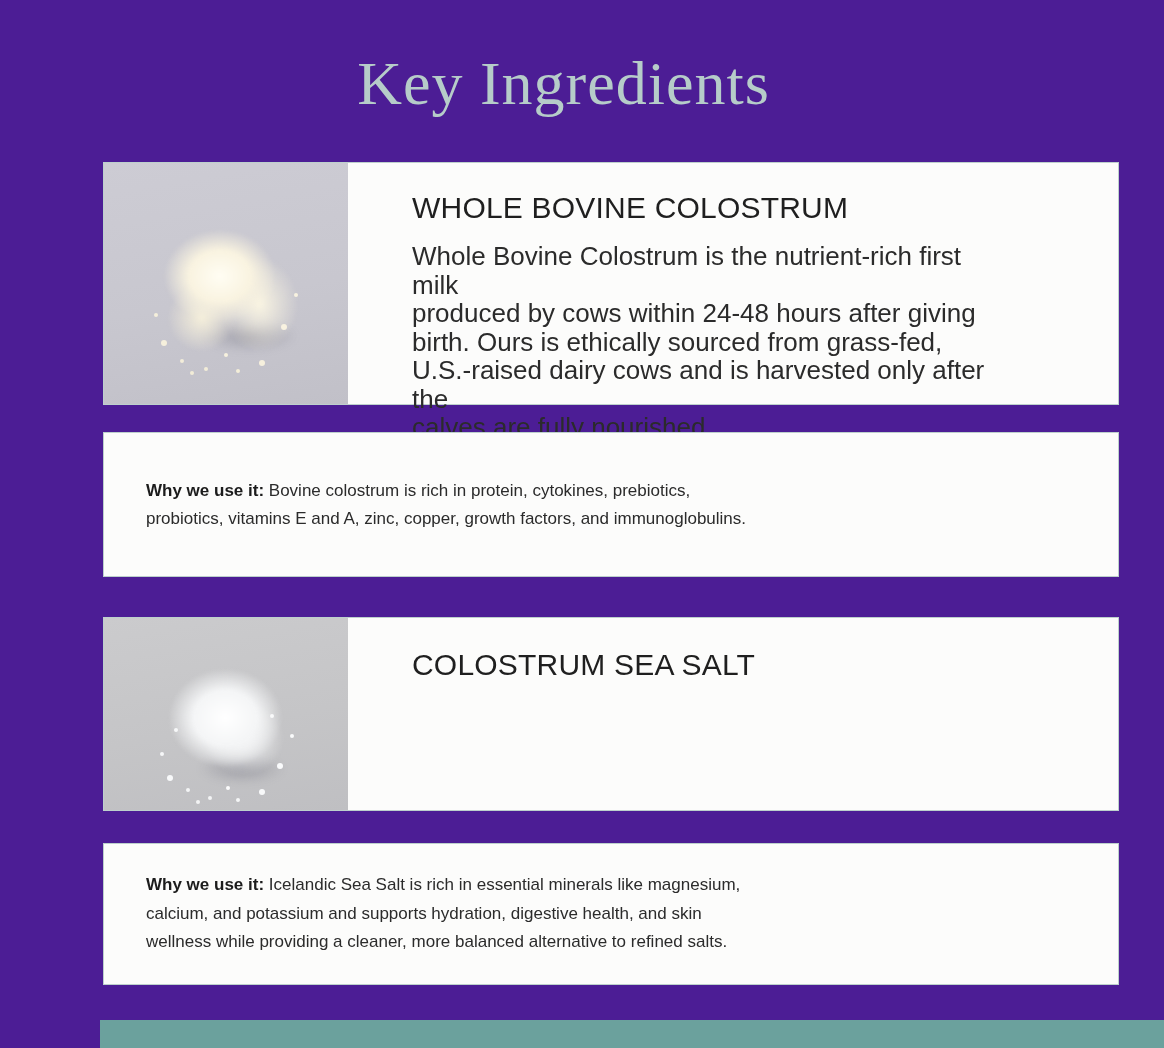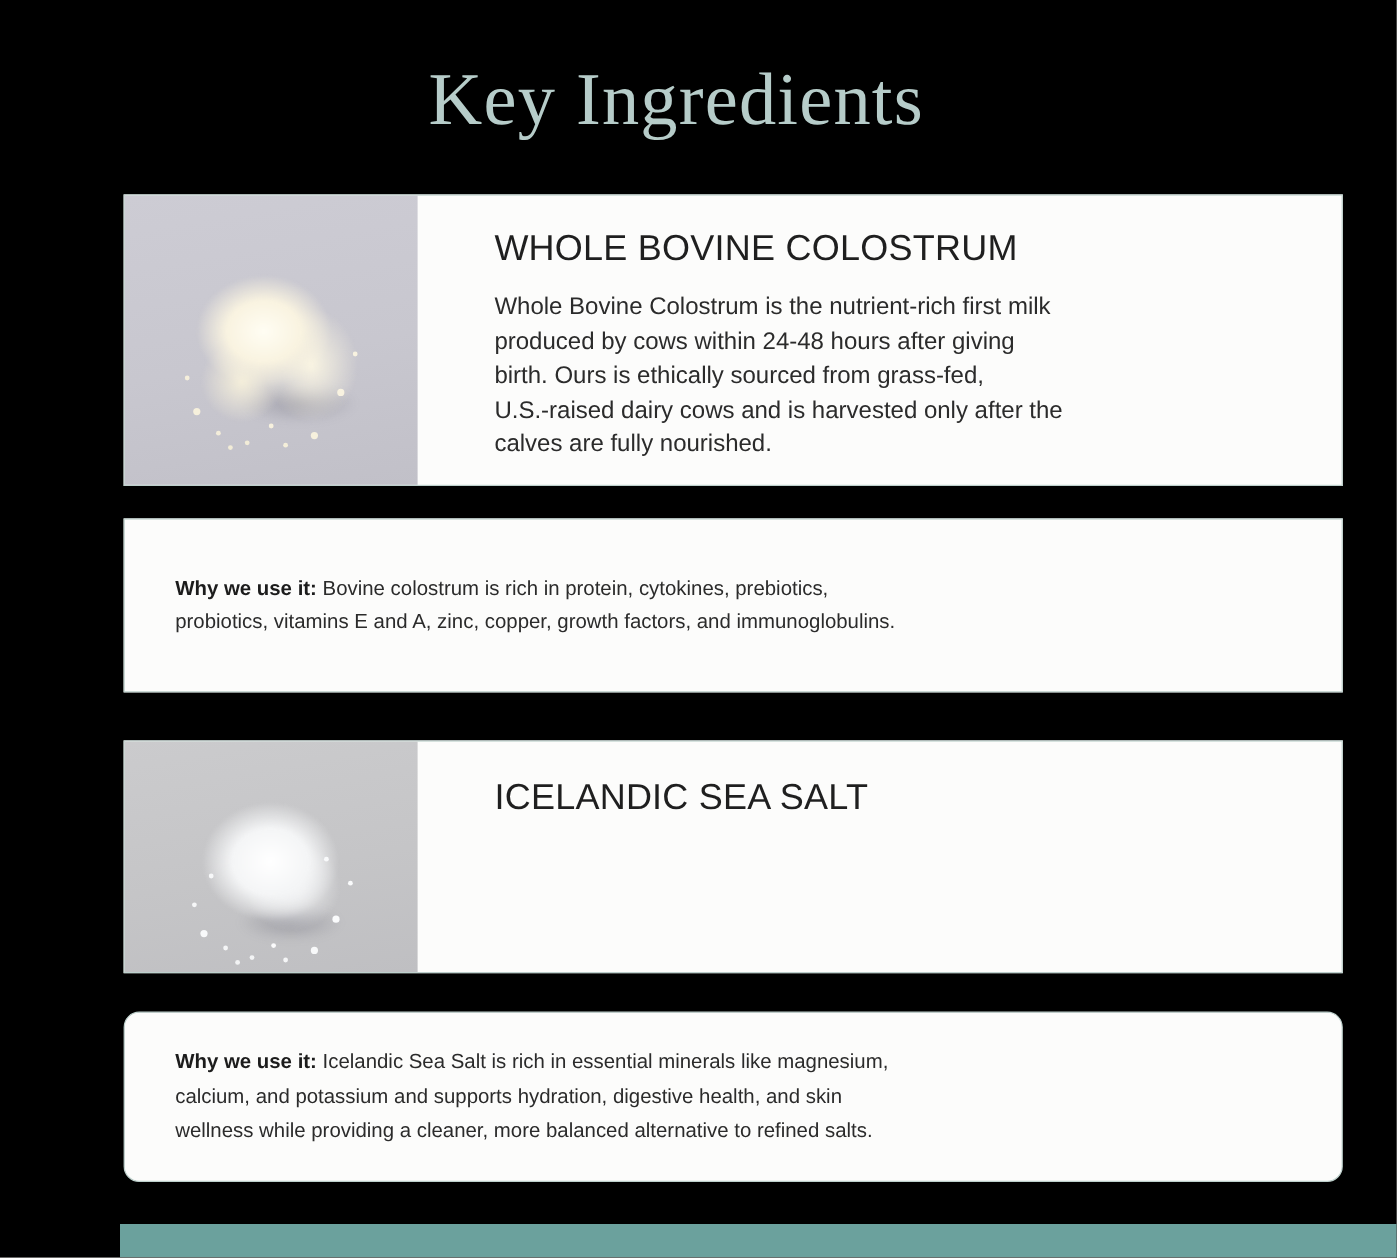--- a/index.html
+++ b/index.html
@@ -91,21 +91,21 @@
   .ingredient-name {
     font-size: 30px;
     font-weight: 400;
     letter-spacing: 0.2px;
     color: #1f1f1f;
   }
   .card-ingredient-1 .ingredient-name { margin-top: 28px; }
   .card-ingredient-2 .ingredient-name { margin-top: 30px; }
   .ingredient-desc {
     margin-top: 17px;
-    font-size: 20px;
+    font-size: 26px;
     line-height: 28.5px;
     color: #2b2b2b;
     white-space: pre-line;
   }
   .why-body {
     position: absolute;
     left: 42px; right: 40px; top: 50%;
     transform: translateY(-50%);
     max-width: 800px;
     font-size: 17px;
@@ -118,21 +118,21 @@
   .bottom-band {
     position: absolute;
     left: 100px; right: 0; bottom: 0;
     height: 28px;
     background: #6ba19d;
   }
 </style>
 </head>
 <body>
 
-<div class="page" style="background: #000000;">
+<div class="page" style="background: #4c1d95;">
 
   <h1 class="page-title" style="color: rgb(182, 204, 201);">Key Ingredients</h1>
 
   <section class="card card-ingredient-1" style="border-color: rgb(189, 208, 204);">
     <div class="photo-panel photo-colostrum">
       <div class="pile-shadow colostrum-shadow"></div>
       <div class="pile pile-colostrum"></div>
       <div class="specks specks-colostrum"></div>
     </div>
     <div class="ingredient-text">
@@ -150,25 +150,25 @@
 probiotics, vitamins E and A, zinc, copper, growth factors, and immunoglobulins.</span></p>
   </section>
 
   <section class="card card-ingredient-2" style="border-color: rgb(189, 208, 204);">
     <div class="photo-panel photo-salt">
       <div class="pile-shadow salt-shadow"></div>
       <div class="pile pile-salt"></div>
       <div class="specks specks-salt"></div>
     </div>
     <div class="ingredient-text">
-      <h2 class="ingredient-name">ICELANDIC SEA SALT</h2>
+      <h2 class="ingredient-name">COLOSTRUM SEA SALT</h2>
     </div>
   </section>
 
-  <section class="card card-why-2" style="border-color: rgb(189, 208, 204); border-radius: 13px;">
+  <section class="card card-why-2" style="border-color: rgb(189, 208, 204);">
     <p class="why-body"><span class="why-label">Why we use it:</span> <span class="why-text">Icelandic Sea Salt is rich in essential minerals like magnesium,
 calcium, and potassium and supports hydration, digestive health, and skin
 wellness while providing a cleaner, more balanced alternative to refined salts.</span></p>
   </section>
 
   <div class="bottom-band" style="background: rgb(107, 161, 157);"></div>
 
 </div>
 
 </body></html>

